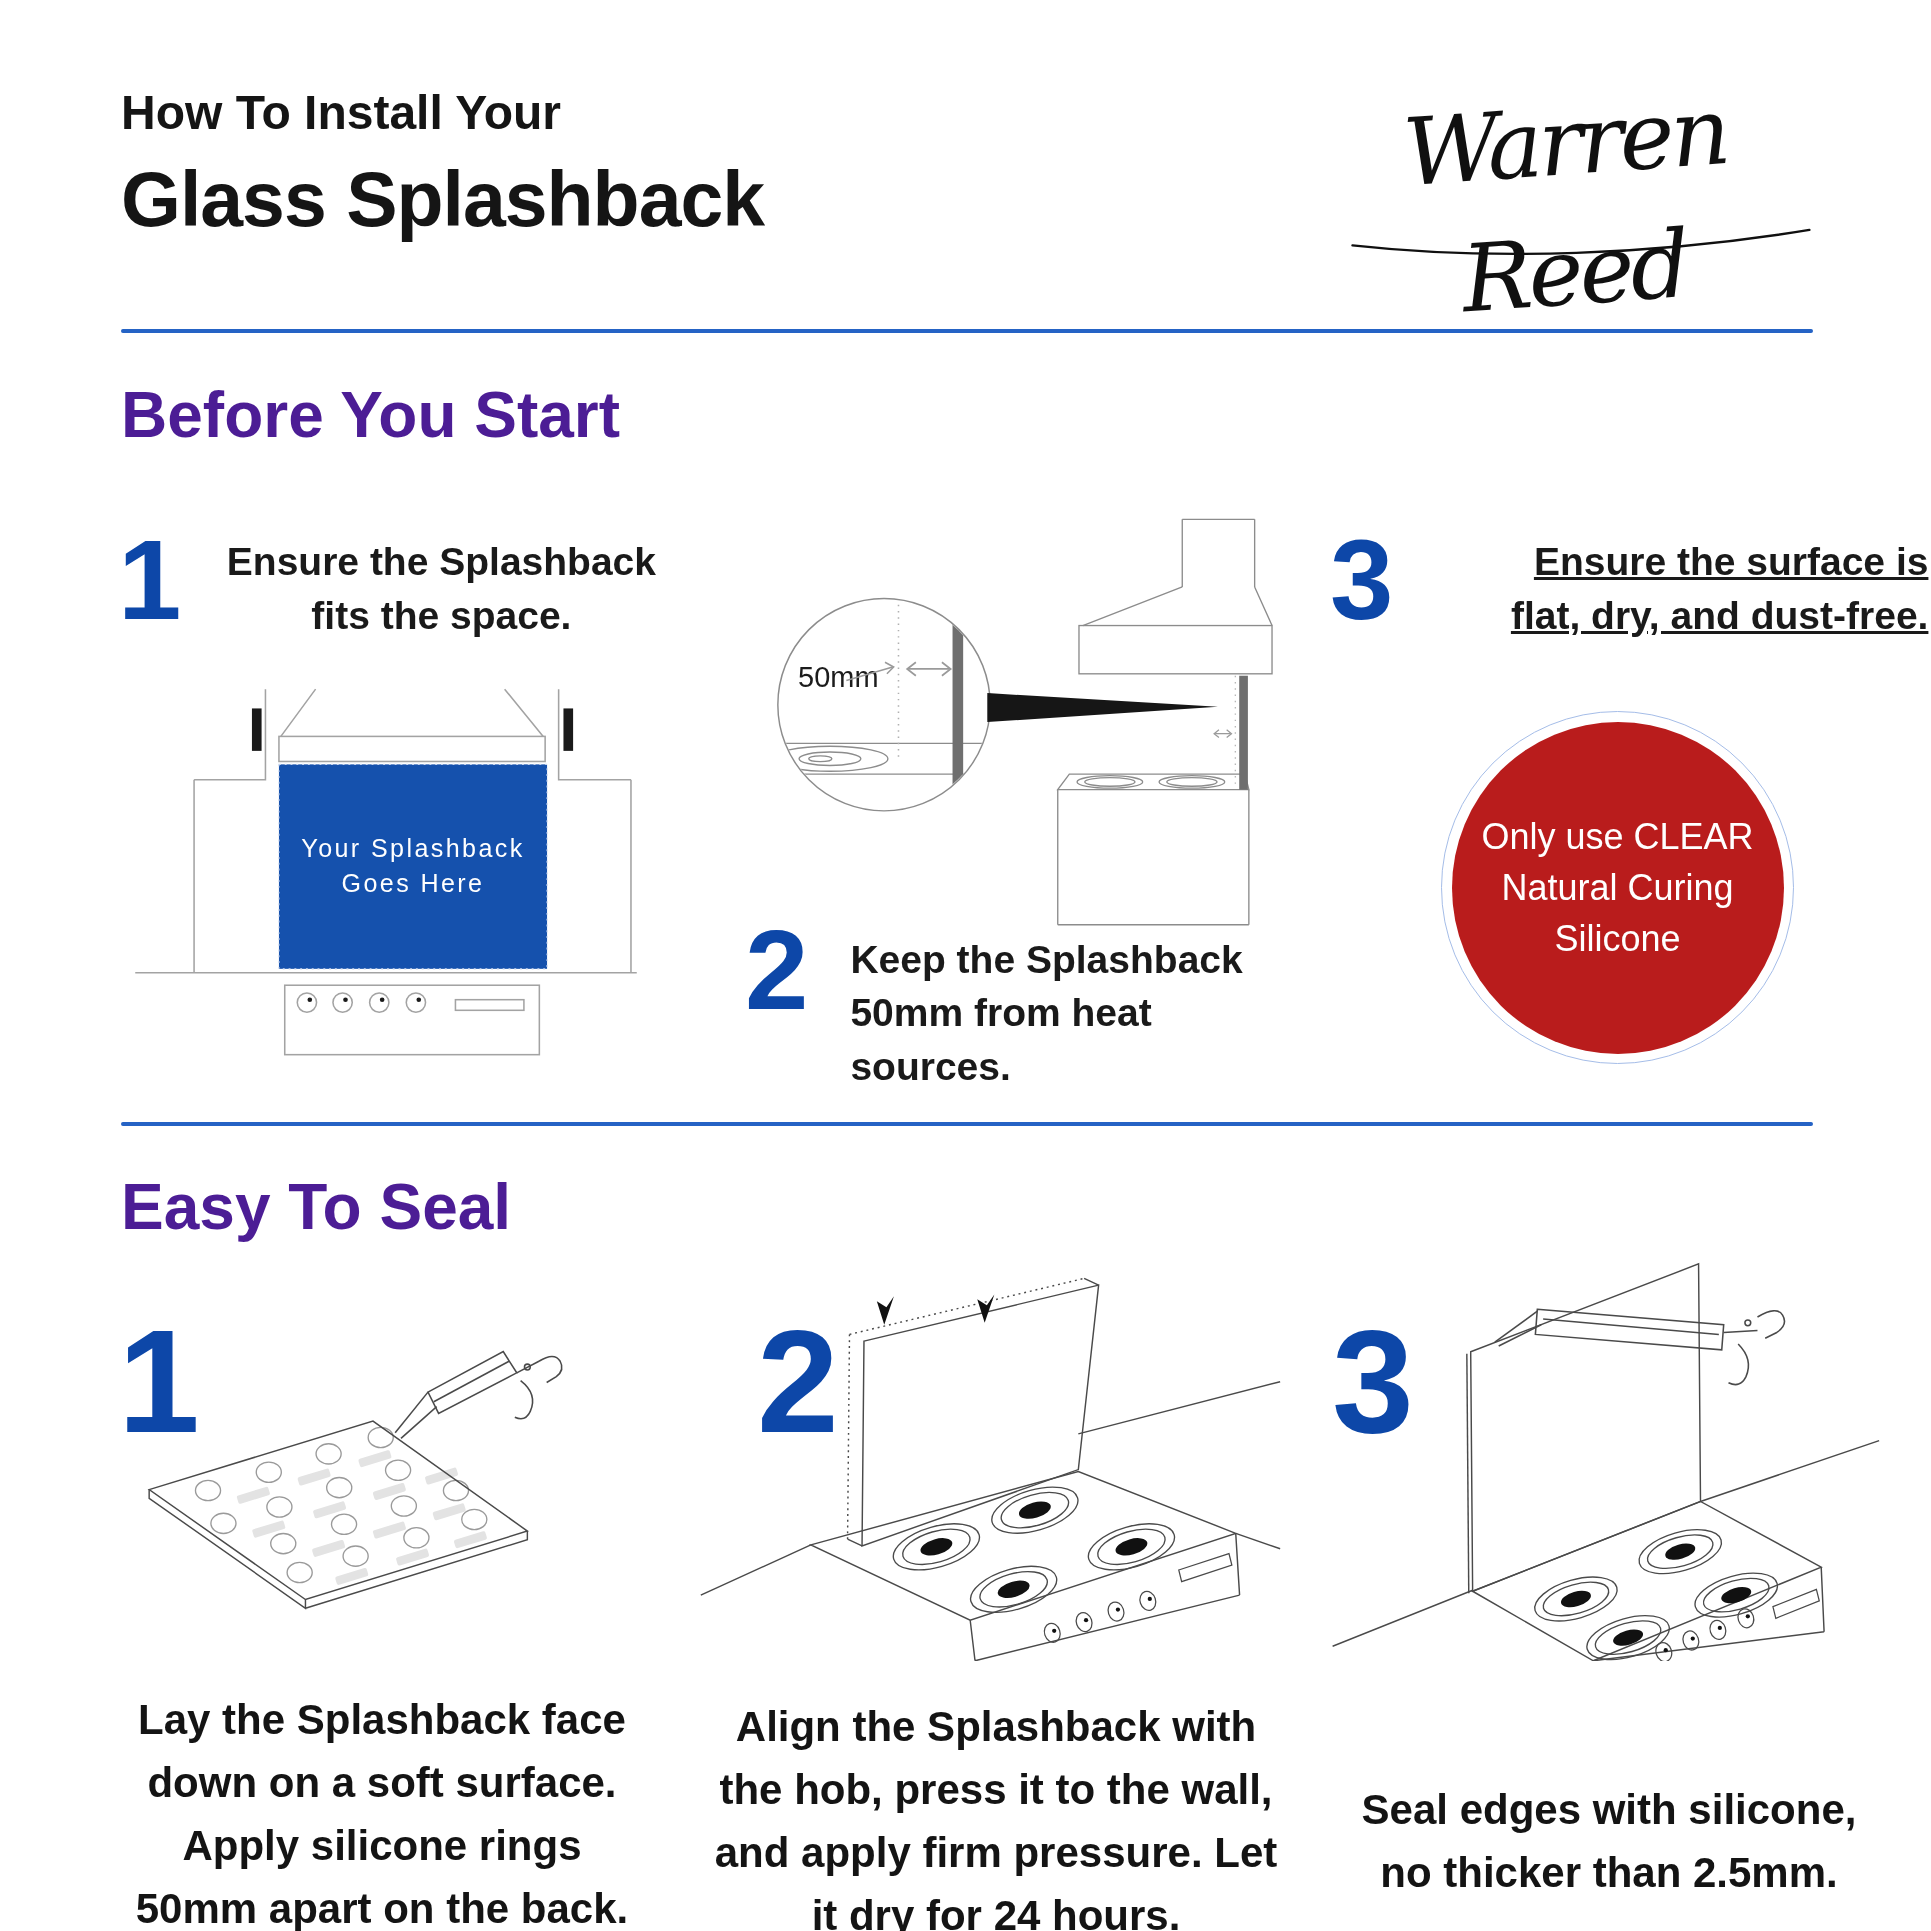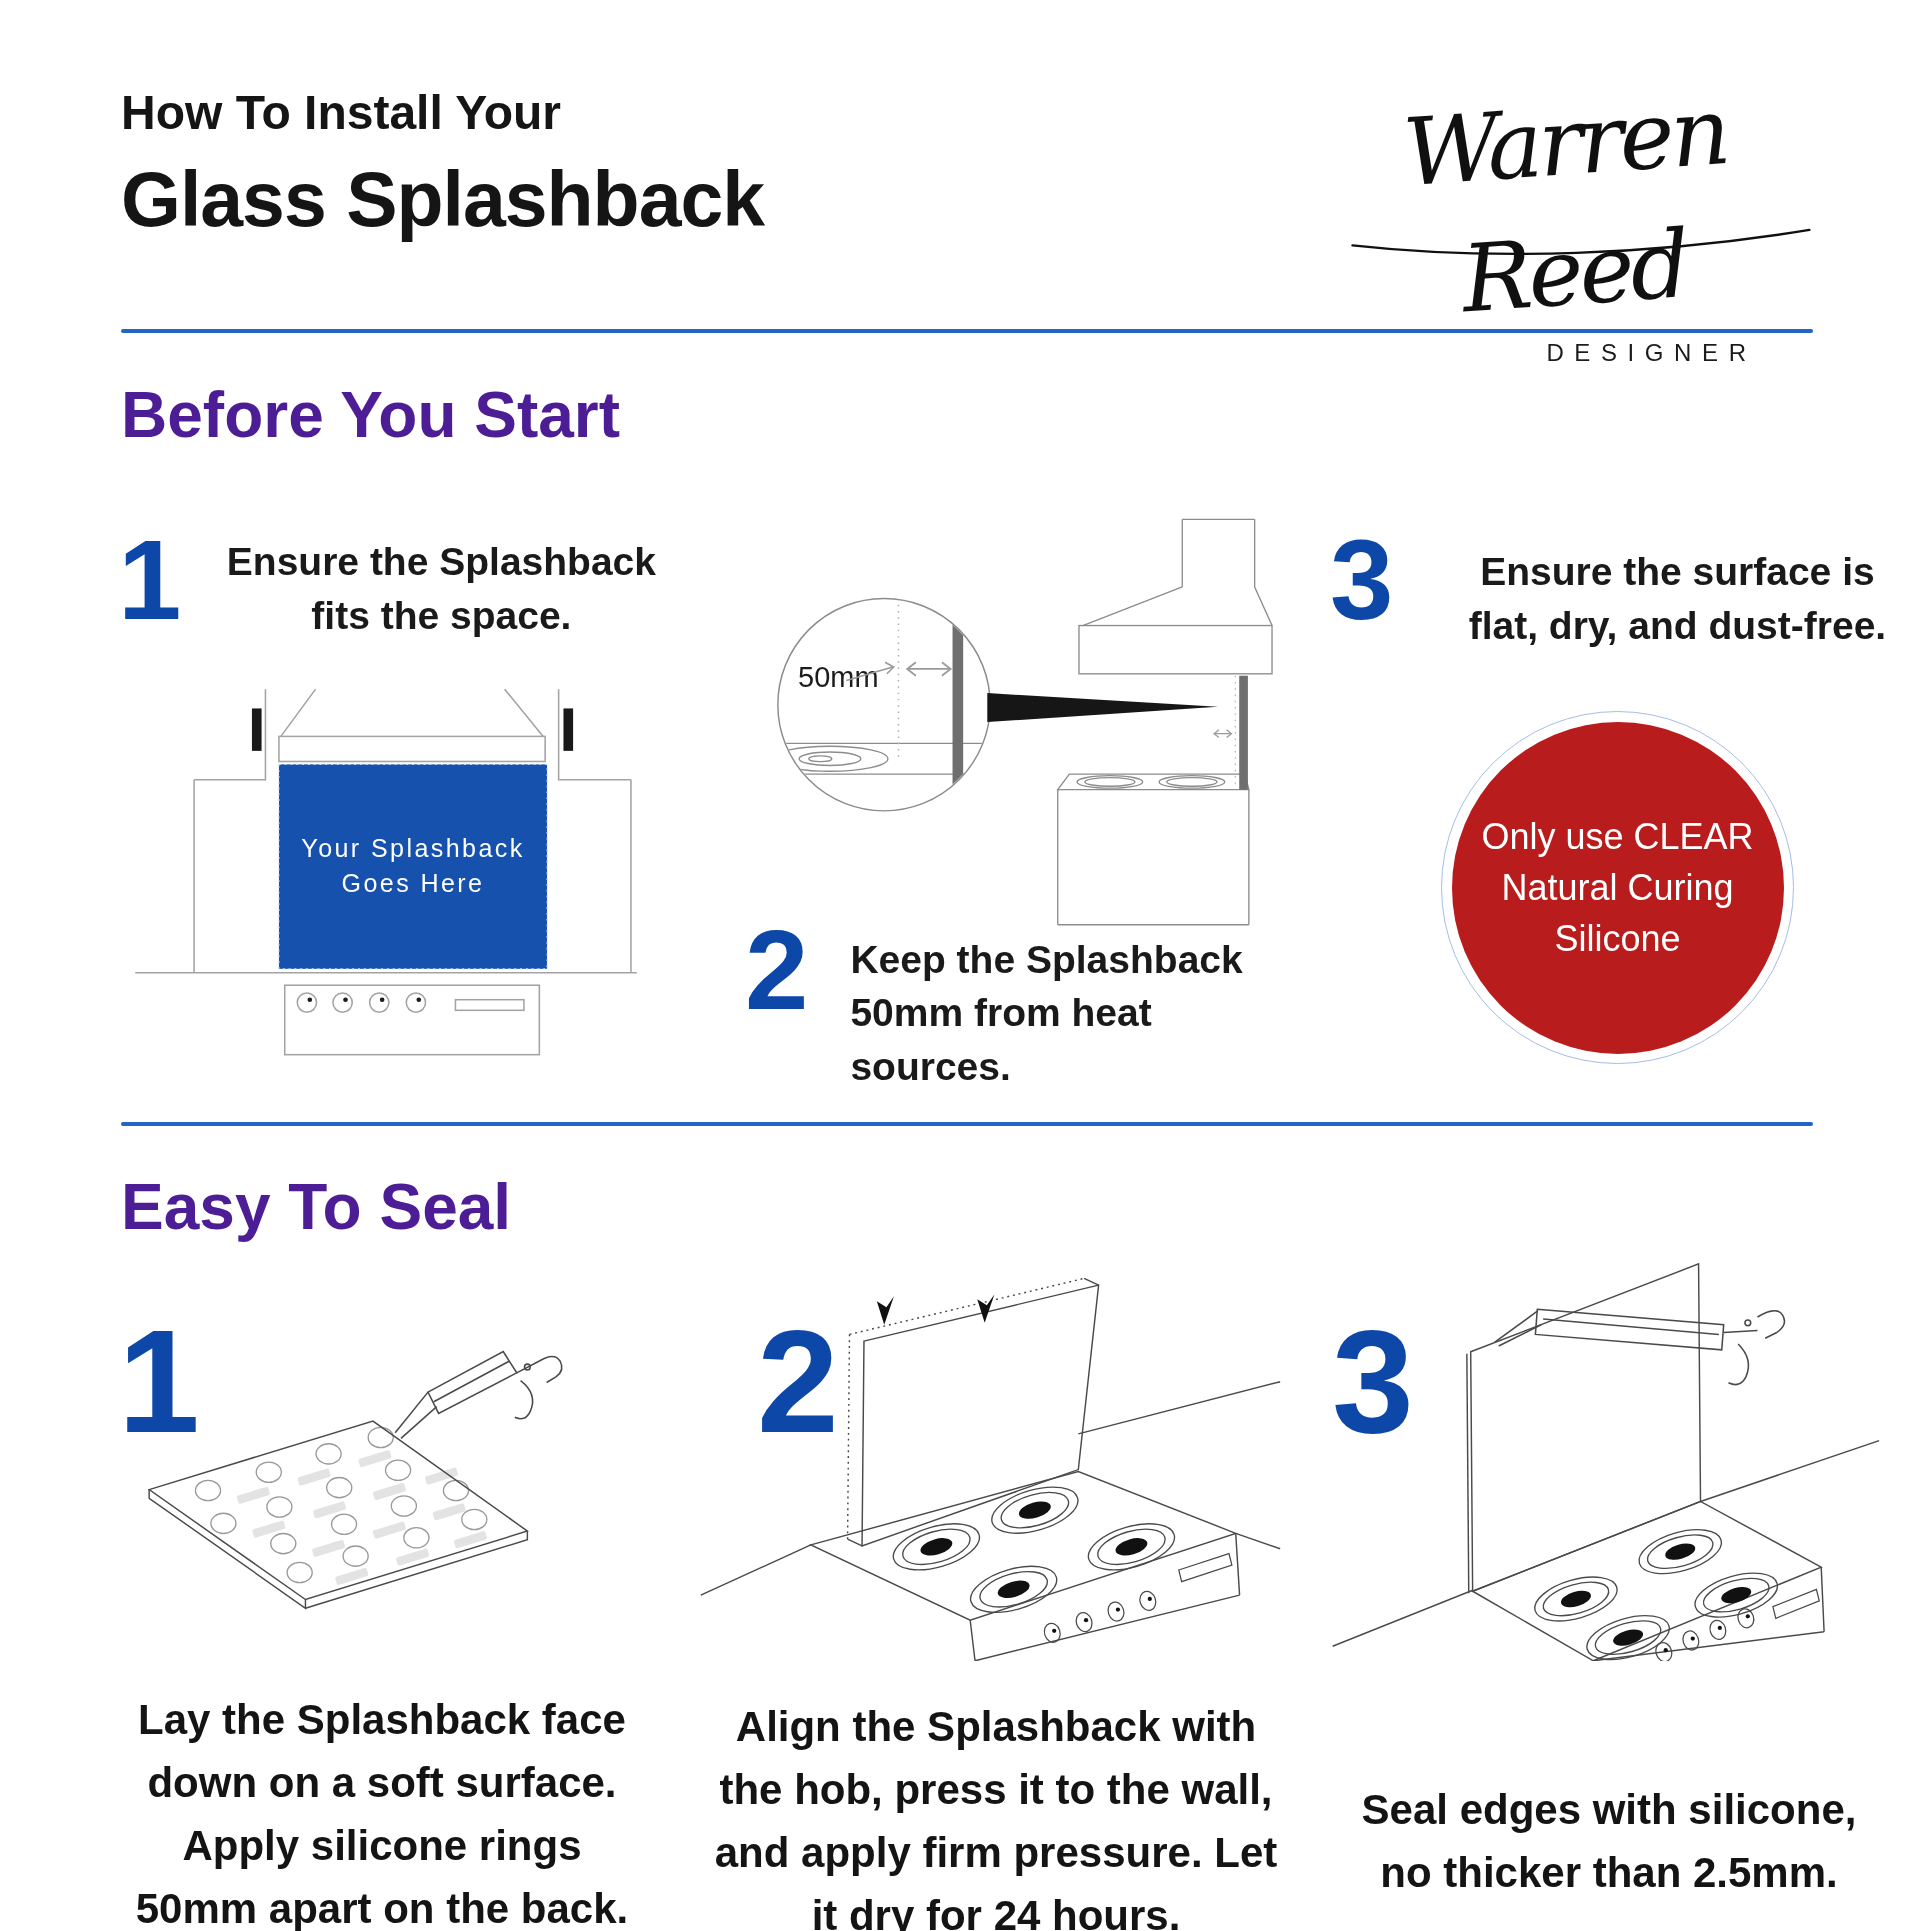--- a/index.html
+++ b/index.html
@@ -26,21 +26,21 @@
   .heading-apply{left:121px;top:1170px;}
   
   .step{position:absolute;display:flex;}
   .step-num{color:#0d47a8;font-weight:800;font-size:114px;line-height:.9;}
   .step-text{font-size:39px;font-weight:700;line-height:1.38;color:#1a1a1a;}
   .step-1{left:118px;top:529px;gap:33px;}
   .step-1 .step-text{width:454px;text-align:center;margin-top:5.8px;}
   .step-2{left:745px;top:919px;gap:42px;}
   .step-2 .step-text{width:415px;margin-top:13.5px;}
   .step-3{left:1330px;top:529px;gap:33px;}
-  .step-3 .step-text{width:502px;text-align:center;margin-top:16px;}
+  .step-3 .step-text{width:502px;text-align:right;margin-top:6px;text-decoration:underline;}
   
   .note-ring{
     position:absolute;left:1441px;top:711px;width:351px;height:351px;border-radius:50%;
     border:1.9px solid #a5bde8;display:flex;align-items:center;justify-content:center;
   }
   .note-circle{
     width:332px;height:332px;border-radius:50%;background:#b91c1c;color:#ffffff;
     display:flex;flex-direction:column;align-items:center;justify-content:center;
     font-size:36px;line-height:1.42;text-align:center;font-weight:400;
   }
@@ -70,21 +70,20 @@
   <div class="title-block">
     <div class="title-small">How To Install Your</div>
     <div class="title-big">Glass Splashback</div>
   </div>
 
   <div class="logo">
     <span class="brand-script">Warren Reed</span>
     <svg class="brand-flourish" width="483" height="39" viewBox="0 0 500 40">
       <path d="M15,24 C160,40 330,34 488,8" stroke="#101010" stroke-width="2.5" fill="none" stroke-linecap="round"></path>
     </svg>
-    <div class="brand-sub">DESIGNER</div>
   </div>
 
   <div class="divider divider-1"></div>
 
   <div class="section-heading heading-before">Before You Start</div>
 
   <div class="step step-1">
     <div class="step-num">1</div>
     <div class="step-text">
       <div>Ensure the Splashback</div>

